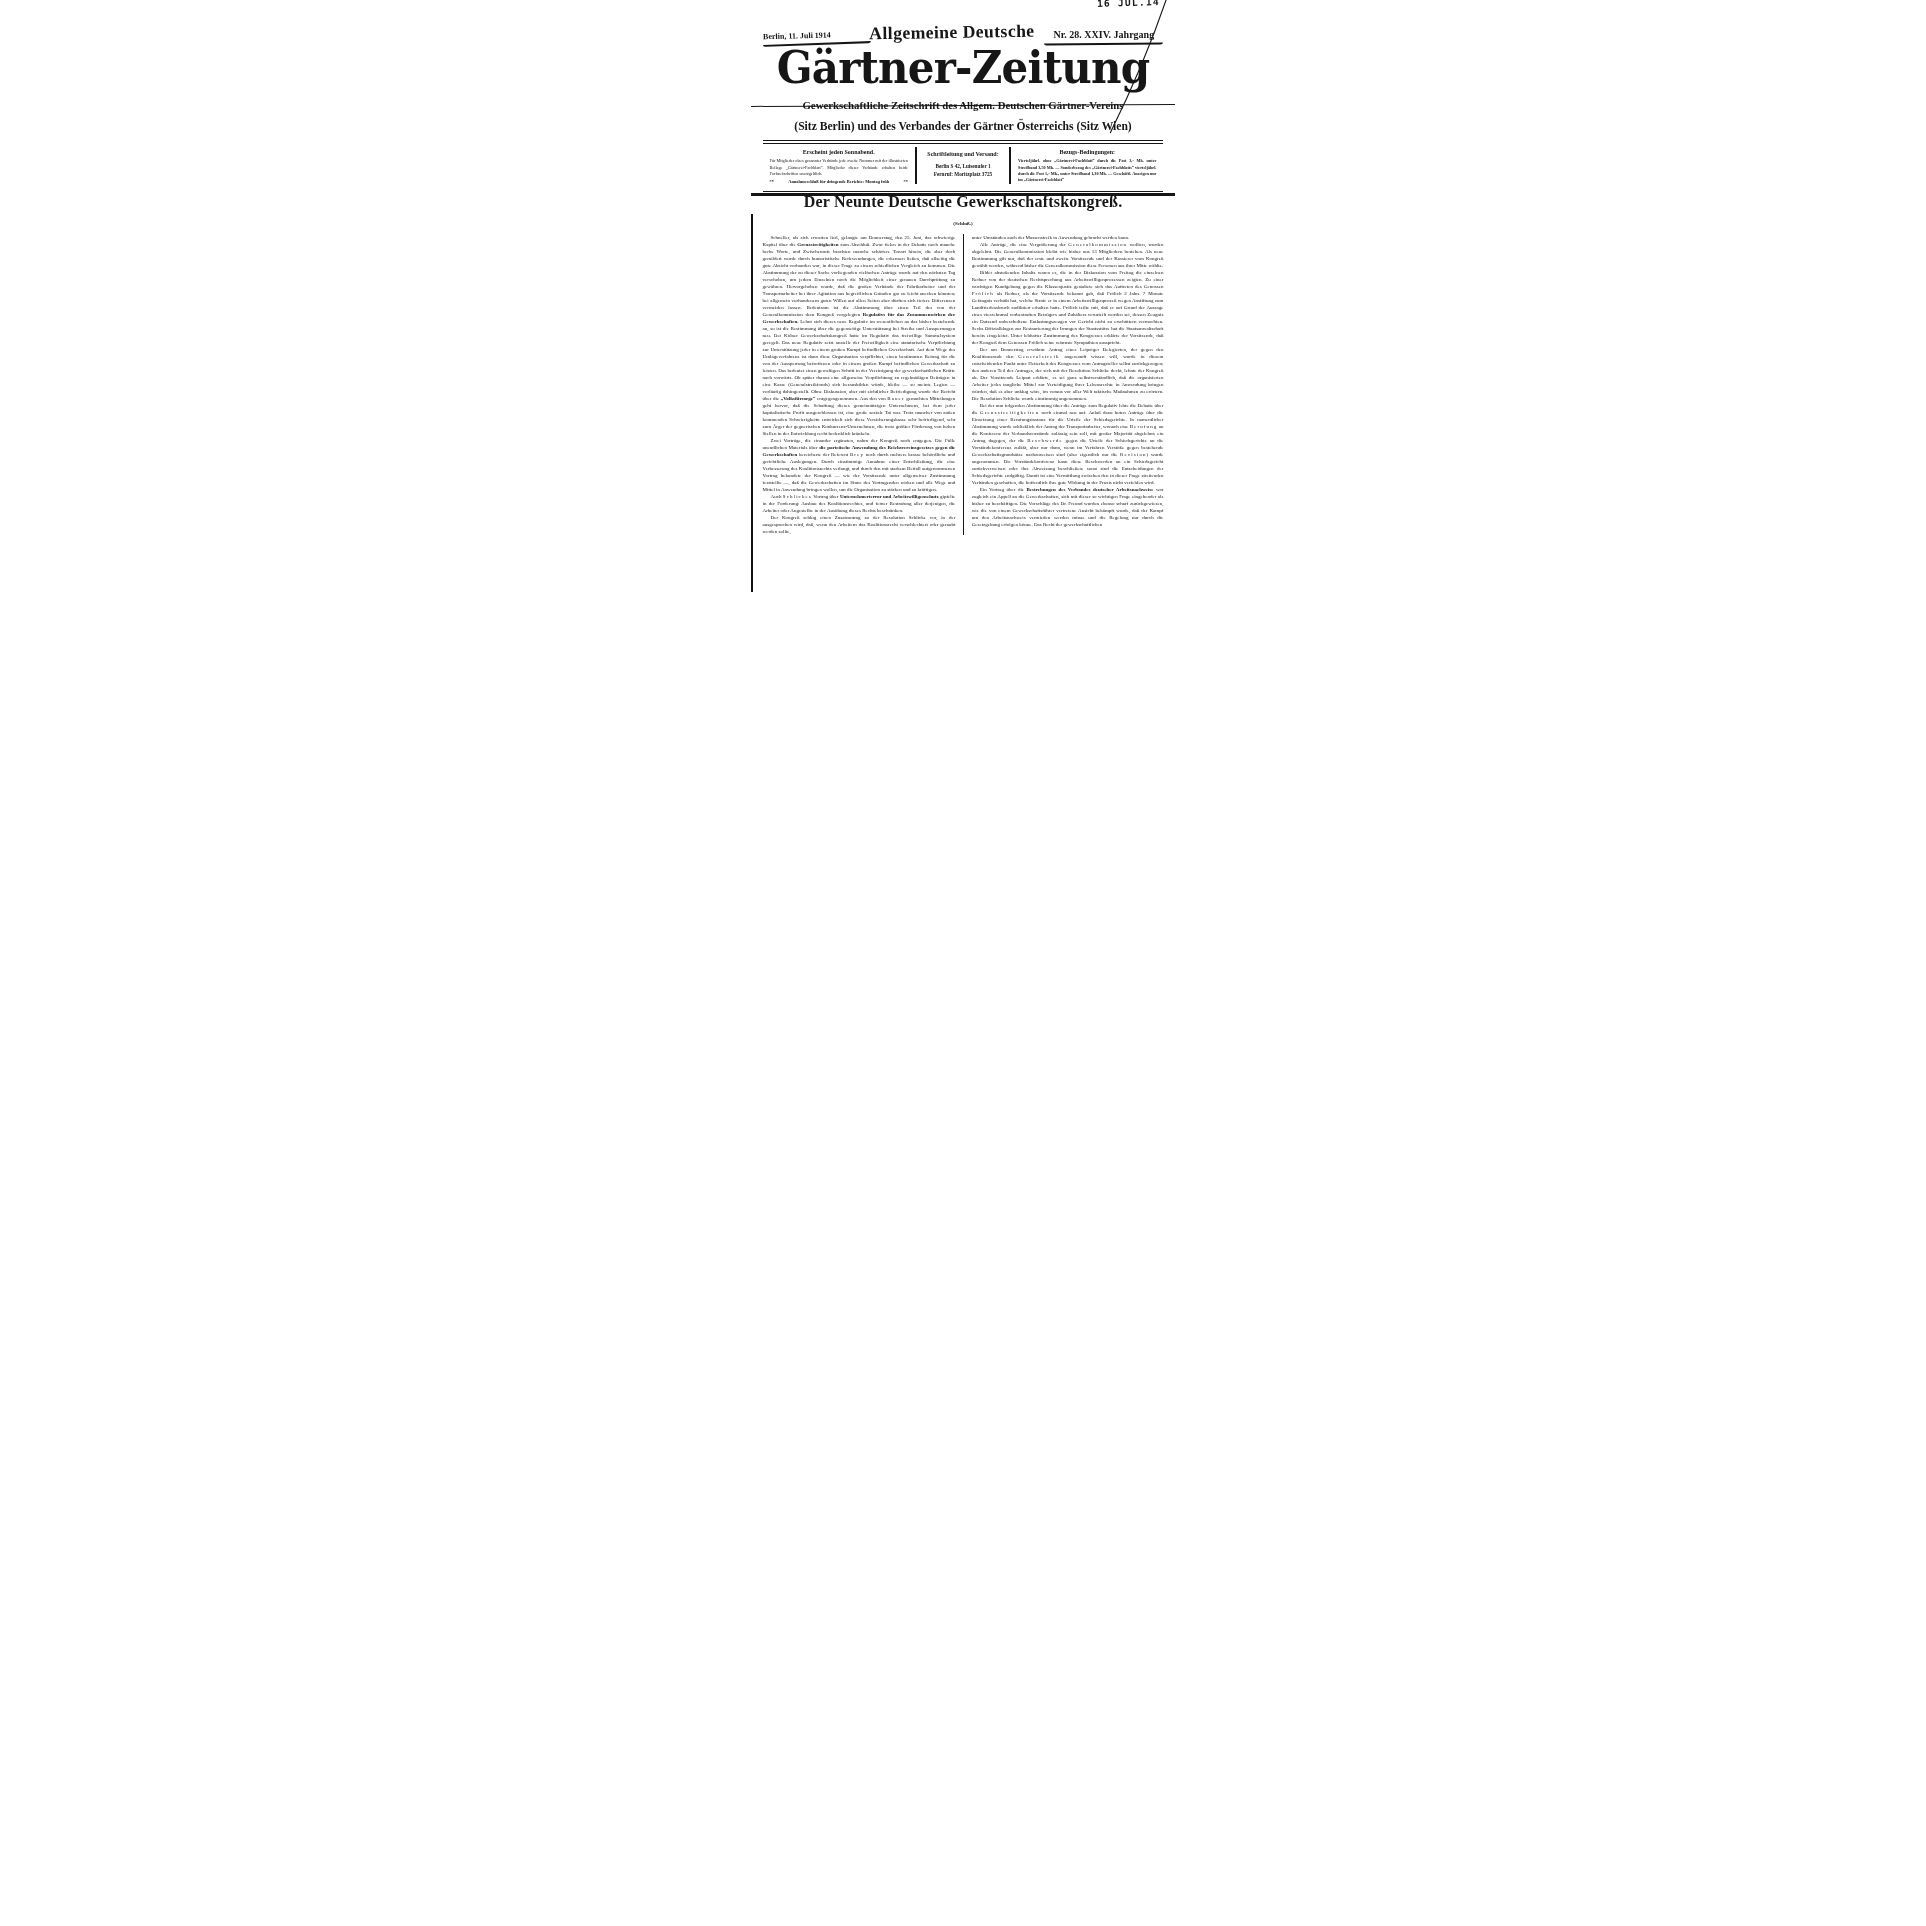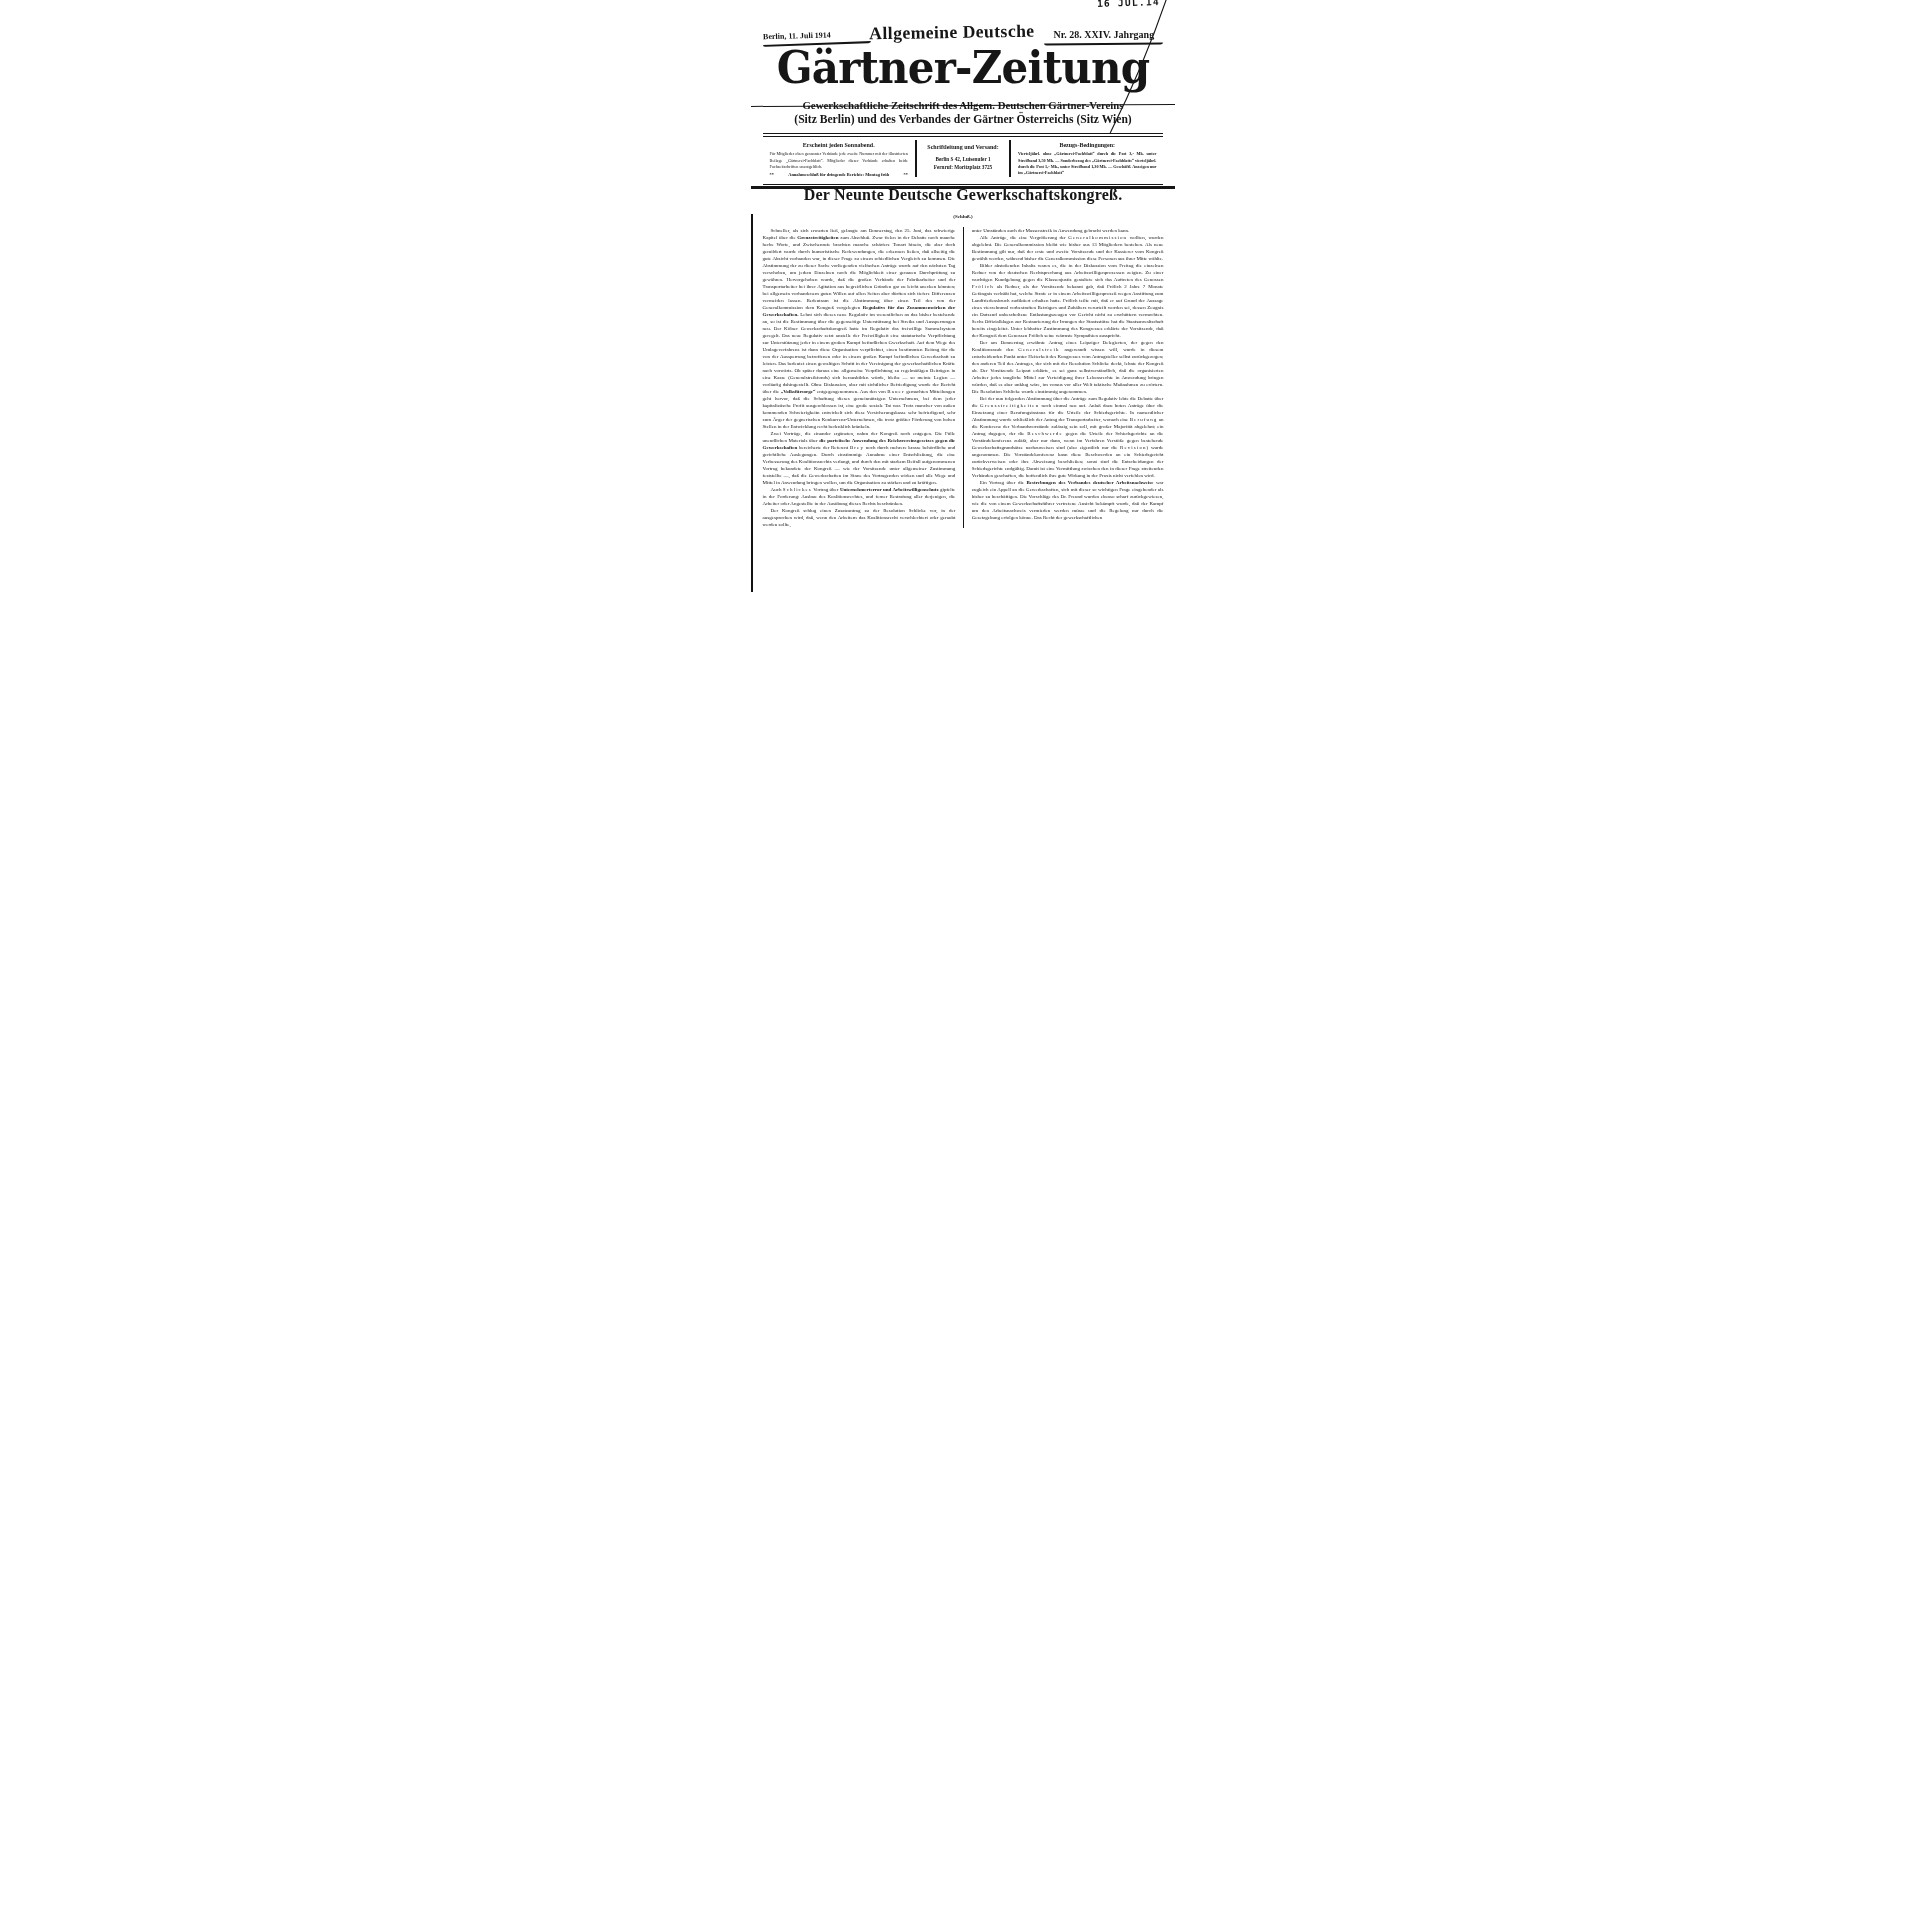--- a/index.html
+++ b/index.html
@@ -28,21 +28,21 @@
   .paper-name-top { text-align:center; font-size:17.7px; font-weight:bold; letter-spacing:0.4px; transform:rotate(-0.9deg); padding-bottom:0.8px; }
   .issue-no { font-size:10px; font-weight:bold; text-align:center; white-space:nowrap; }
 
   .masthead {
     text-align:center; font-family:"DejaVu Serif", serif; font-weight:bold;
     font-size:42px; line-height:1.02; letter-spacing:-0.8px; margin-top:1.5px;
     transform:scaleY(1.07); transform-origin:top center; white-space:nowrap;
   }
   .subtitle1 { margin-top:10px; text-align:center; font-size:10.8px; font-weight:bold; position:relative; white-space:nowrap; }
   .strike-line { position:absolute; left:-11.6px; right:-11.6px; top:56%; height:0.8px; background:var(--ink); transform:rotate(-0.25deg); }
-  .subtitle2 { text-align:center; font-size:11.6px; font-weight:bold; margin-top:2px; white-space:nowrap; }
+  .subtitle2 { text-align:center; font-size:11.6px; font-weight:bold; margin-top:9px; white-space:nowrap; }
 
   
   .infobox {
     margin-top:10px; position:relative;
     border-top:1.2px solid var(--ink); border-bottom:0.8px solid var(--ink);
     display:grid; grid-template-columns:38% 23.5% 38.5%;
     padding:3.9px 0 6.2px;
   }
   .infobox::before { content:""; position:absolute; left:0; right:0; top:-3.1px; height:0.8px; background:var(--ink); }
   .infobox::after  { content:""; position:absolute; left:-11.6px; right:-11.6px; bottom:-5px; height:2.3px; background:var(--ink); }

